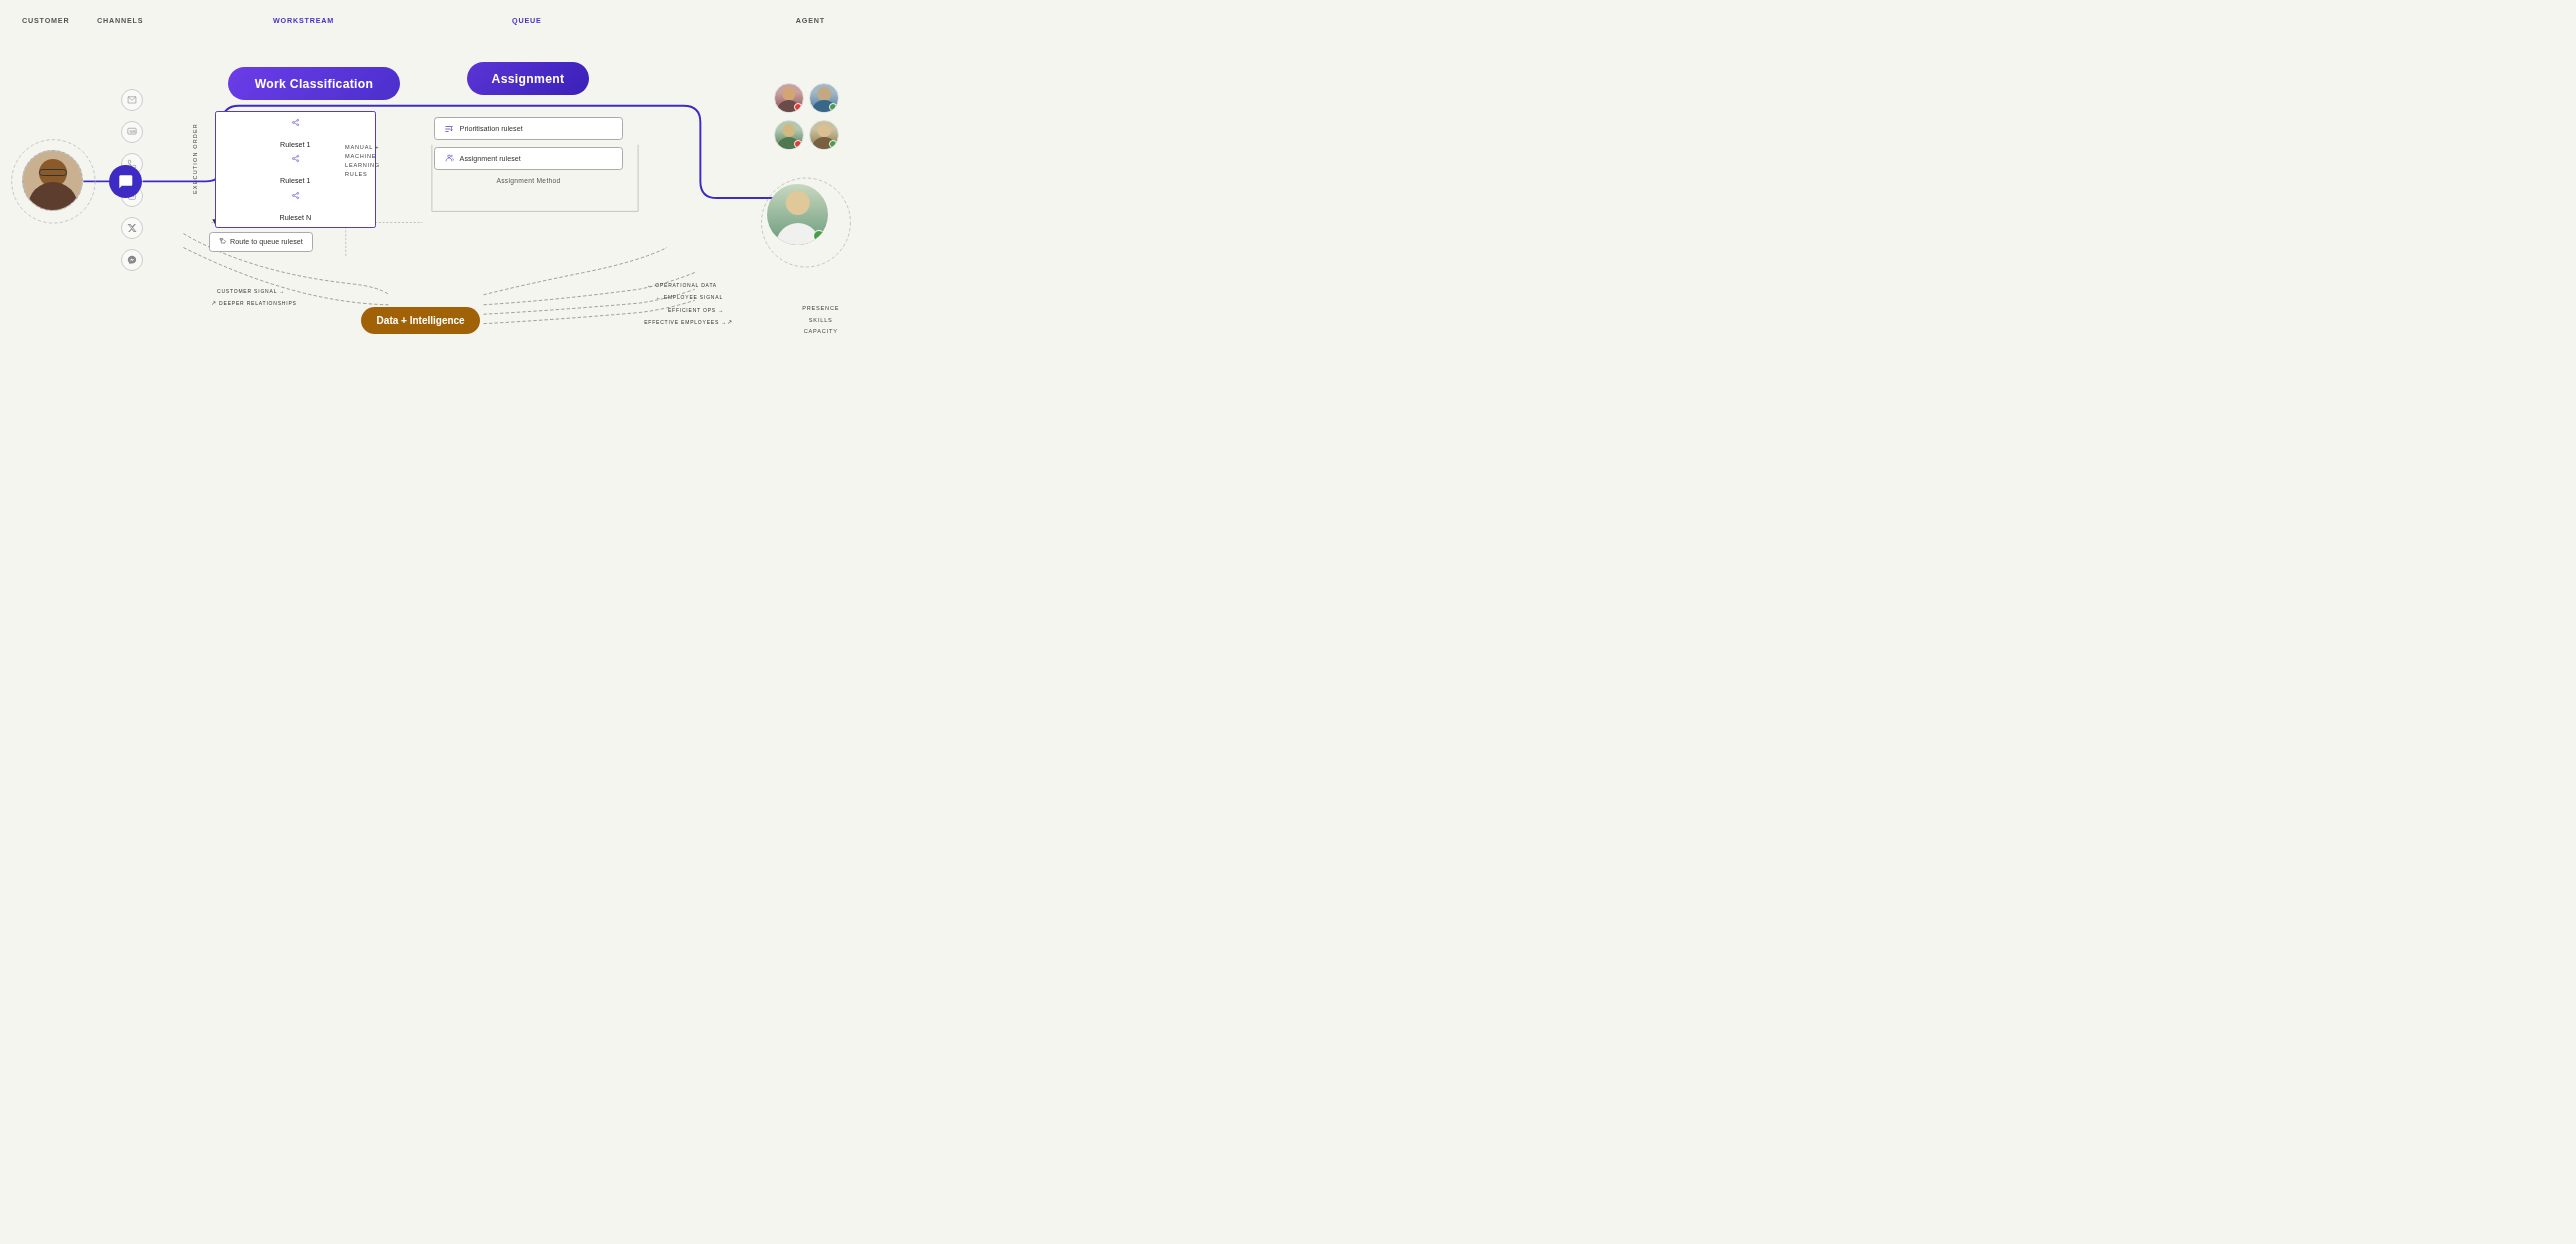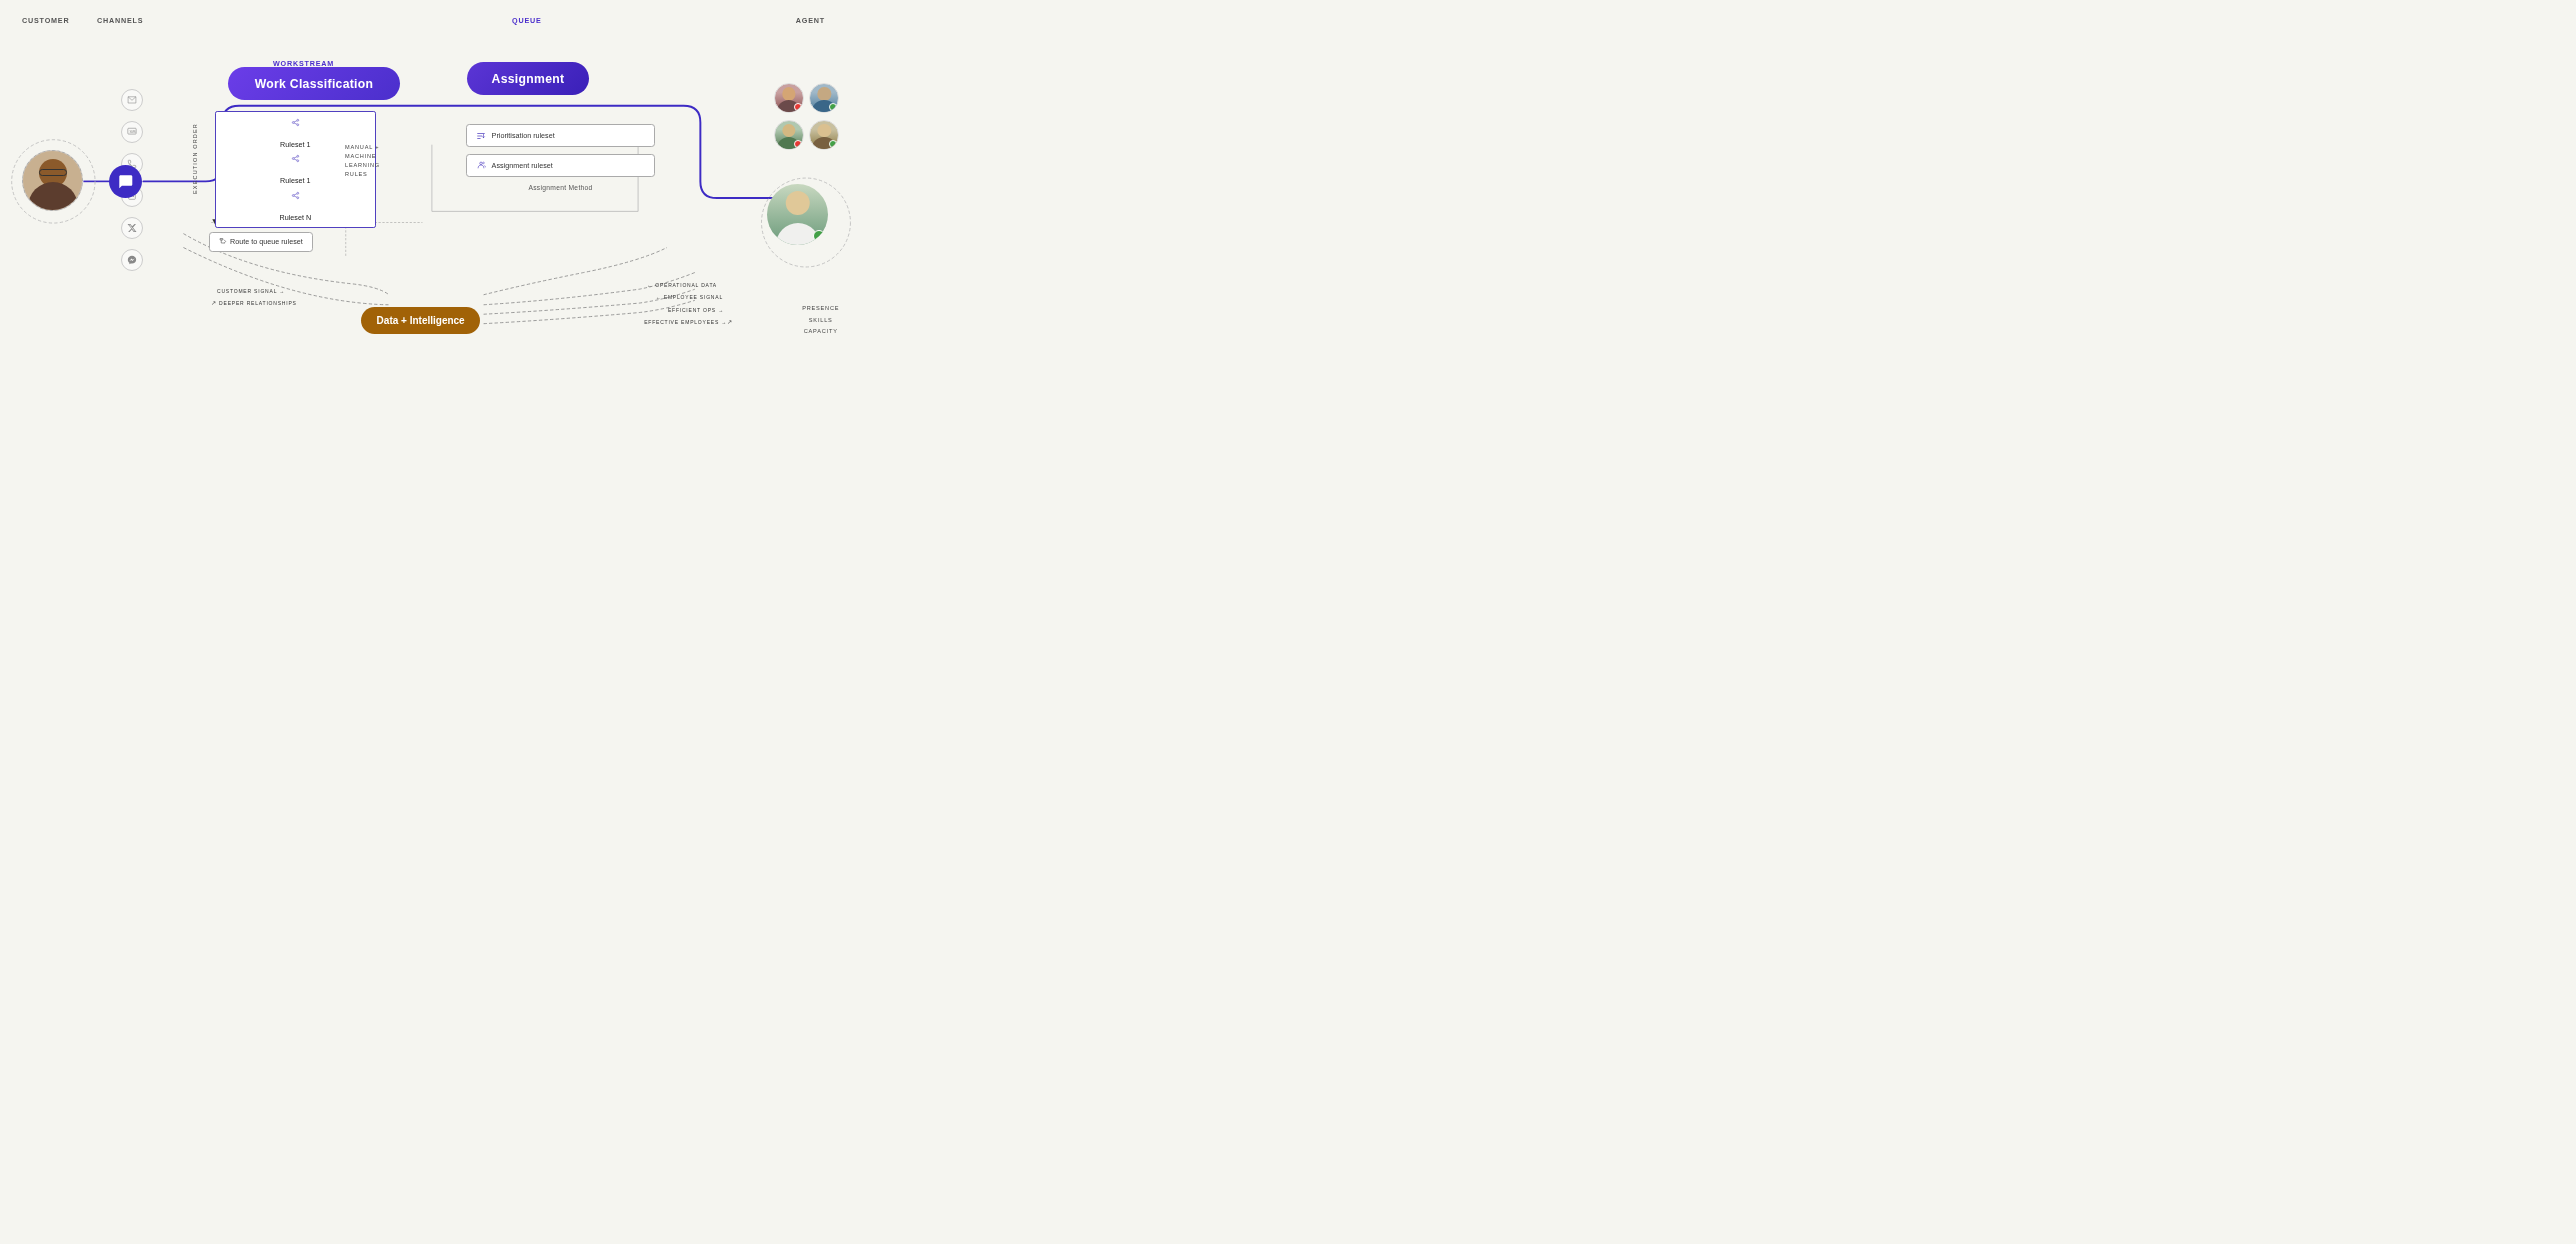--- a/index.html
+++ b/index.html
@@ -26,21 +26,20 @@
       font-size: 7.2px;
       font-weight: 700;
       letter-spacing: 0.8px;
       color: #555;
       text-transform: uppercase;
     }
 
     .top-label.workstream {
       color: #4b2fcc;
       left: 273px;
-      margin-top: 43px;
     }
 
     .top-label.queue-label {
       color: #4b2fcc;
       left: 512px;
     }
 
     .top-label.customer { left: 22px; }
     .top-label.channels { left: 97px; }
     .top-label.agent { right: 31px; }
@@ -204,23 +203,22 @@
       color: #333;
       display: flex;
       align-items: center;
       gap: 2px;
     }
 
     
     .queue-section {
       position: absolute;
       left: 434px;
-      top: 124px;
+      top: 117px;
       width: 189px;
-      margin-left: 32px;
     }
 
     .queue-ruleset-item {
       background: #fff;
       border: 0.8px solid #aaa;
       border-radius: 3.3px;
       padding: 5.6px 9px;
       display: flex;
       align-items: center;
       gap: 5.6px;

